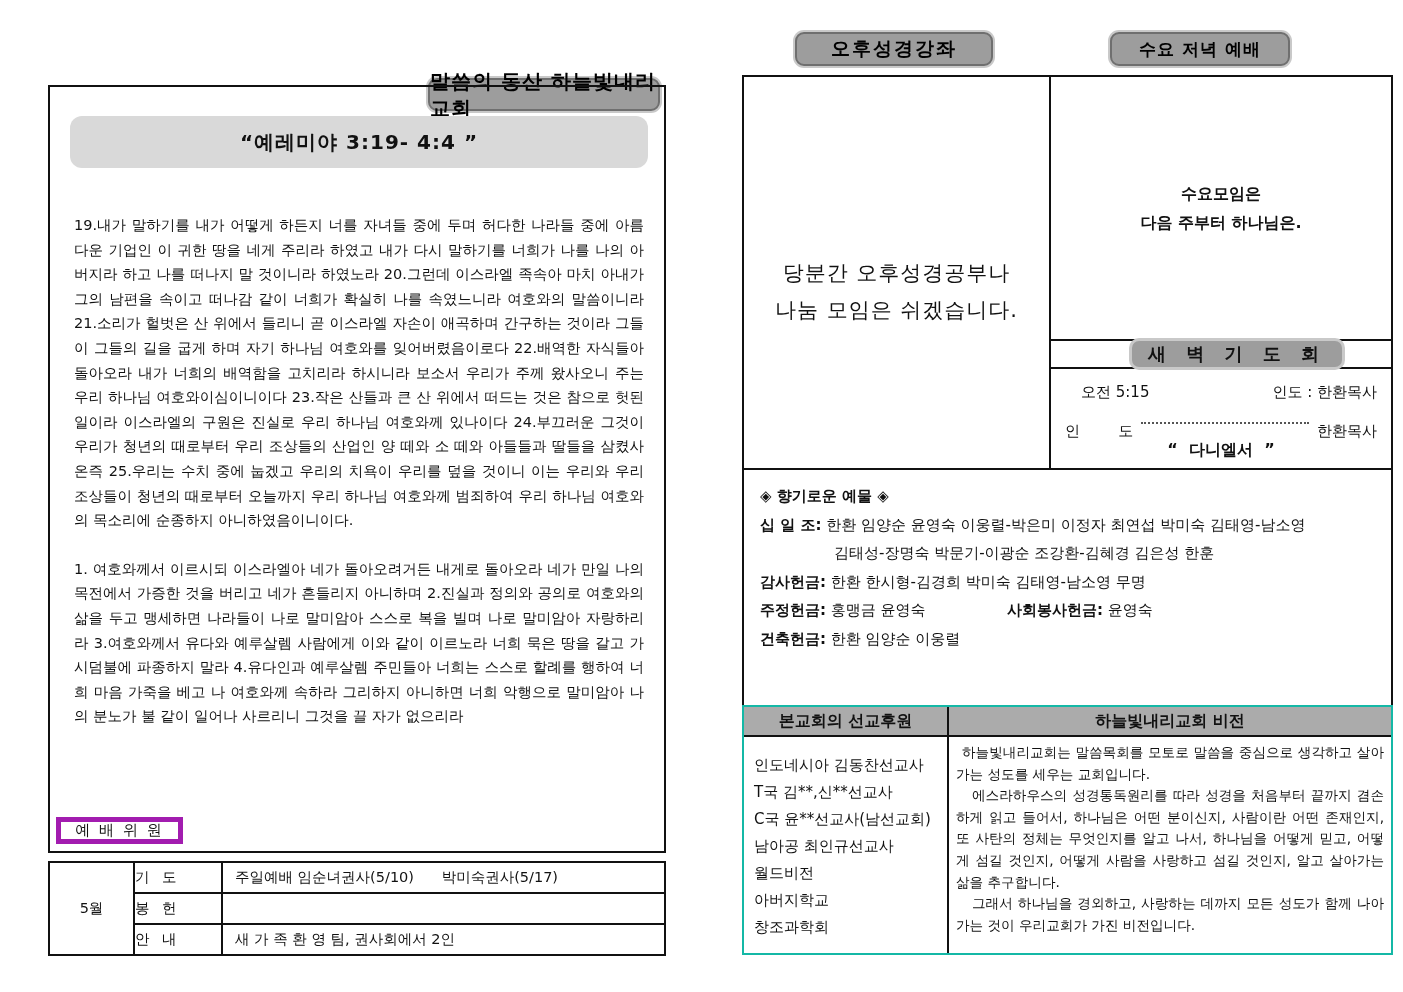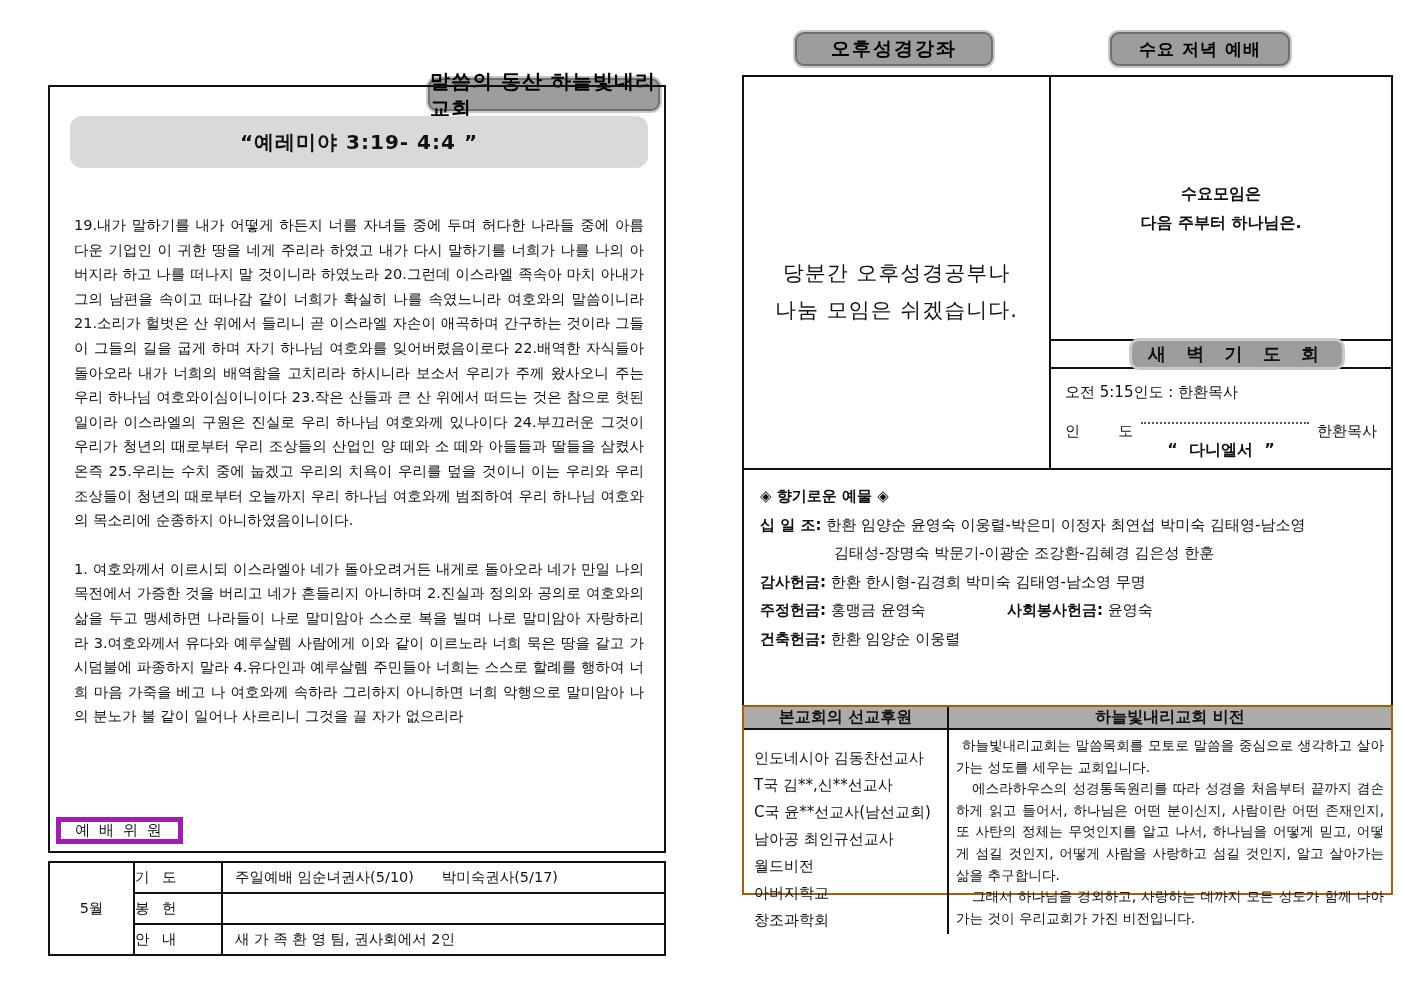--- a/index.html
+++ b/index.html
@@ -76,22 +76,22 @@
   #dawn-header {
     border-top:2px solid #111; border-bottom:2px solid #111;
     height:30px; display:flex; align-items:center; justify-content:center;padding-left:32px;
   }
   #dawn-badge {
     background:#9d9d9d; border-radius:7px; box-shadow:0 0 0 3px #c9c9c9;
     padding:1px 16px; font-weight:bold; font-size:18px; letter-spacing:7px;
   }
   #dawn-body { flex:1; position:relative; font-size:15px; }
   #dawn-row1 {
-    position:absolute; top:14px; left:14px; right:14px;
-    display:flex; justify-content:flex-start;
+    position:absolute; top:14px; left:30px; right:14px;
+    display:flex; justify-content:space-between;
   }
   #dawn-row2 {
     position:absolute; top:53px; left:14px; right:14px;
     display:flex; align-items:flex-start; white-space:pre;
   }
   #dawn-dots { flex:1; border-bottom:2px dotted #555; margin:0 8px 5px 8px; }
   #dawn-row3 {
     position:absolute; bottom:7px; left:0; width:100%;
     text-align:center; font-weight:bold; font-size:16px; white-space:pre;
   }
@@ -100,22 +100,22 @@
     left:742px; top:468px; width:651px; height:239px;
     border:2px solid #111; padding:12px 16px;
     font-size:15px; line-height:28.5px;
   }
   .b { font-weight:bold; }
   .off-indent { padding-left:74px; }
   .off-two { display:flex; }
   .off-two .colA { width:247px; }
 
   #right-bottom {
-    left:742px; top:705px; width:651px; height:190px;
-    border:2px solid #a16207; display:flex; flex-direction:column;
+    left:742px; top:705px; width:651px; height:250px;
+    border:2px solid #14b8a6; display:flex; flex-direction:column;
   }
   #rb-header { display:flex; height:30px; border-bottom:2px solid #111; }
   #rb-header .hcell {
     background:#ababab; display:flex; align-items:center; justify-content:center;
     font-weight:bold; font-size:16px;
   }
   #rb-h1 { width:205px; border-right:2px solid #111; }
   #rb-h2 { flex:1; }
   #rb-body { flex:1; display:flex; }
   #missions {

